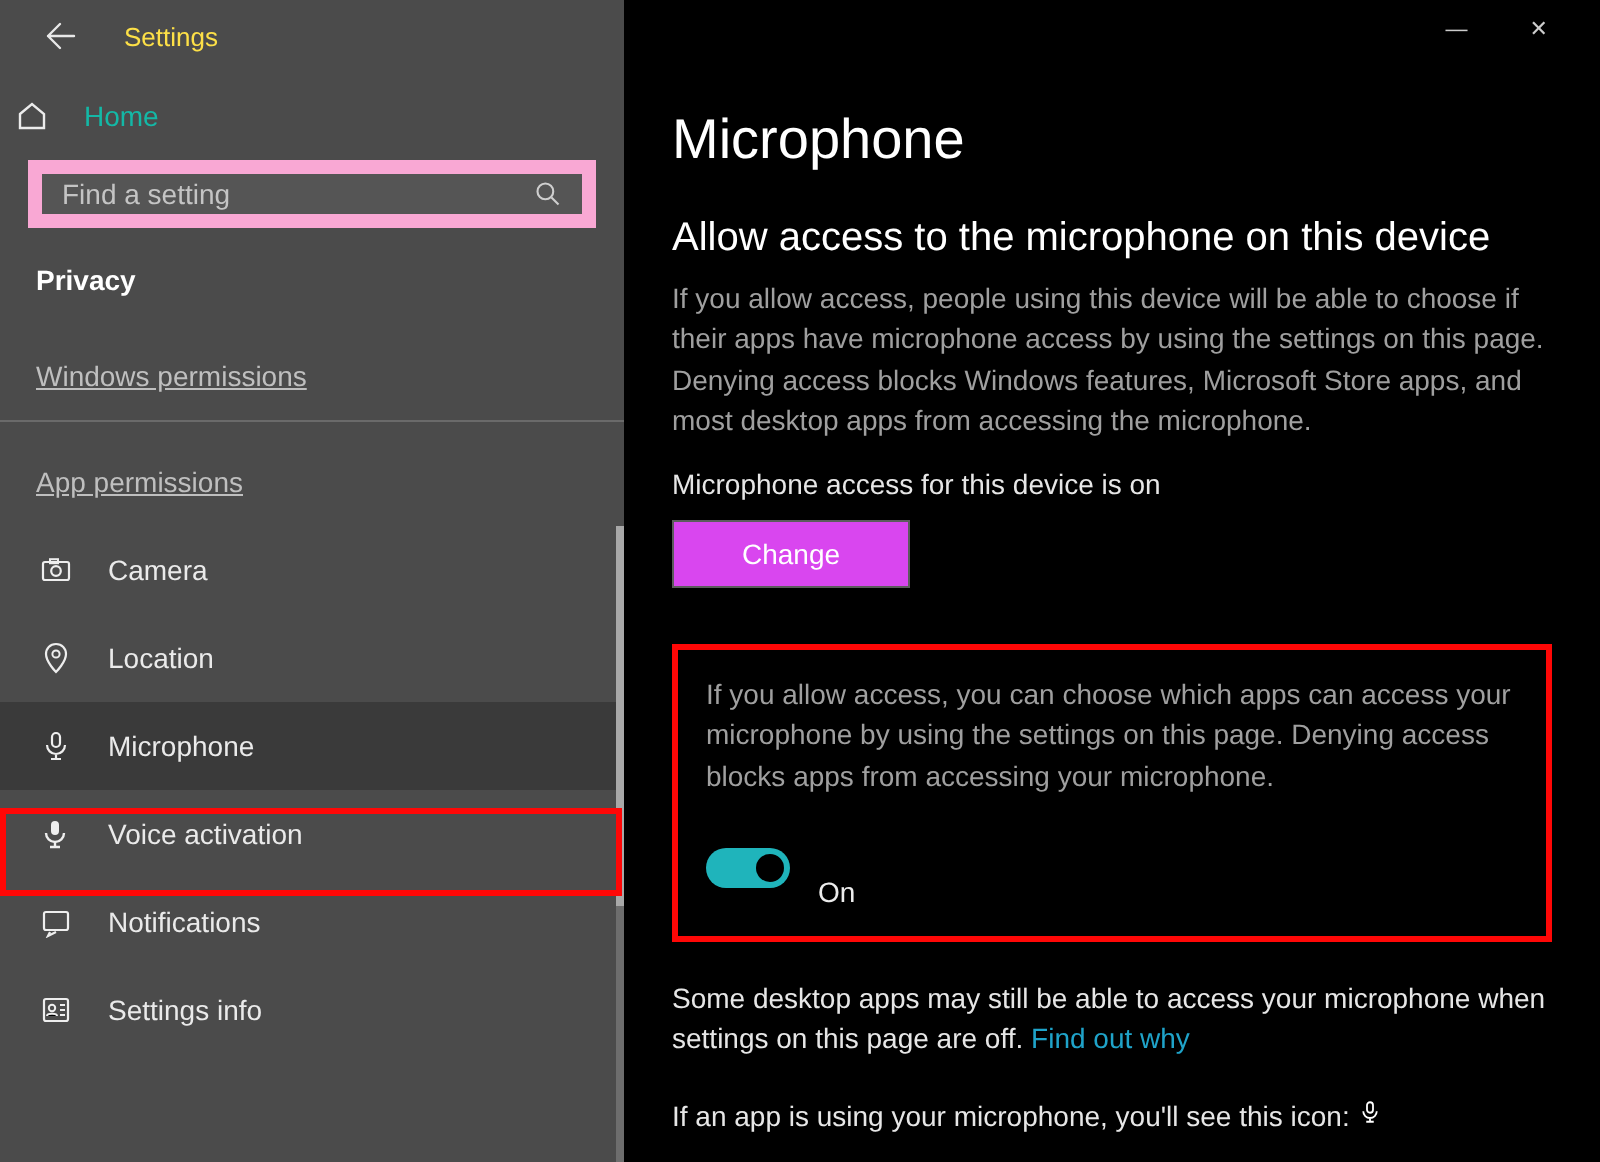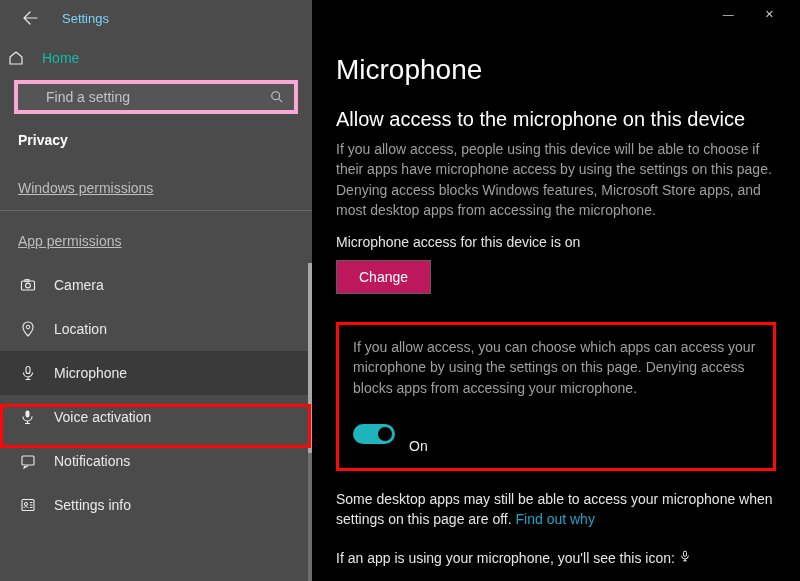--- a/index.html
+++ b/index.html
@@ -1,43 +1,43 @@
 <!DOCTYPE html>
 <html><head>
 <meta charset="utf-8">
 <style>
   * { box-sizing: border-box; margin: 0; padding: 0; }
   html, body { width: 800px; height: 581px; overflow: hidden; font-family: "Segoe UI", Arial, sans-serif; background:#000; color:#fff; font-weight:400;}
   .app { display:flex; width:800px; height:581px; }
   .sidebar { width:312px; height:581px; background:#4b4b4b; position:relative; }
   .topbar { height:36px; display:flex; align-items:center; padding-left:22px; gap:24px;}
-  .topbar .title { font-size:13px; color:#7dd3fc; }
+  .topbar .title { font-size:13px; color:#fde047; }
   .icon { display:inline-flex; align-items:center; justify-content:center; }
   .back svg { stroke:#e8e8e8; }
   .home-row { display:flex; align-items:center; gap:18px; padding:14px 0 14px 8px; color:#14b8a6; font-size:14px; cursor:pointer;}
   .search-wrap { padding:0 14px; }
-  .search { display:flex; align-items:center; justify-content:space-between; border:4px solid #f9a8d4; height:34px; background:#555; padding:0 10px 0 28px; }
+  .search { display:flex; align-items:center; justify-content:space-between; border:7px solid #f9a8d4; height:34px; background:#555; padding:0 10px 0 10px; }
   .search input { background:transparent; border:none; outline:none; color:#ddd; font-size:14px; width:230px;}
   .search input::placeholder { color:#c4c4c4; }
   .section-label { padding:18px 0 0 18px; font-size:14px; font-weight:600; color:#ffffff; }
   .group-label { padding:32px 0 0 18px; font-size:14px; color:#bfbfbf;text-decoration:underline; }
   .nav { margin-top:14px; }
   .nav-item { display:flex; align-items:center; gap:18px; height:44px; padding-left:20px; color:#eaeaea; font-size:14px; cursor:pointer; }
   .nav-item.selected { background:#3a3a3a; }
   .divider { height:1px; background:#6a6a6a; margin:14px 0 0 0; }
   .scroll-track { position:absolute; right:0; top:263px; width:4px; height:318px; background:#6d6d6d; }
   .scroll-thumb { position:absolute; right:0; top:263px; width:4px; height:190px; background:#a8a8a8; }
 
   .main { flex:1; background:#000; height:581px; padding:18px 24px 0 24px; overflow:hidden; position:relative;}
   .win-btns { position:absolute; top:8px; right:12px; font-size:11px; color:#ccc; letter-spacing:14px;}
   h1 { font-weight:400; font-size:28px; padding-top:36px; padding-bottom:22px;}
   h2 { font-weight:400; font-size:20px; padding-bottom:8px;}
   .desc { font-size:14px; color:#9f9f9f; line-height:1.45; padding-bottom:14px; max-width:440px;}
   .status-line { font-size:14px; color:#e6e6e6; padding-bottom:10px;}
-  .btn { display:inline-flex; align-items:center; justify-content:center; height:34px; padding:0 22px; background:#be185d; border:1px solid #5c5c5c; font-size:14px; color:#fff; cursor:pointer;}
+  .btn { display:inline-flex; align-items:center; justify-content:center; height:34px; padding:0 34px; background:#d946ef; border:1px solid #5c5c5c; font-size:14px; color:#fff; cursor:pointer;}
   .redbox { border:3px solid #ff0706; padding:12px 14px 14px 14px; margin-top:28px; }
   .toggle-row { display:flex; align-items:center; gap:14px; margin-top:6px;}
   .toggle { width:42px; height:20px; border-radius:20px; background:#1fb4bb; position:relative; cursor:pointer;}
   .toggle .knob { position:absolute; right:3px; top:3px; width:14px; height:14px; border-radius:50%; background:#000;}
   .toggle-label { font-size:14px; color:#ececec;margin-top:24px;}
   .footer-line { font-size:14px; color:#e6e6e6; line-height:1.45; margin-top:18px; max-width:440px;}
   .link { color:#1fa3c9; cursor:pointer;}
   .mic-inline svg { vertical-align:-3px;}
   .sidebar-redbox { position:absolute; left:0; top:404px; width:311px; height:44px; border:3px solid #ff0706; pointer-events:none;}
 </style>

